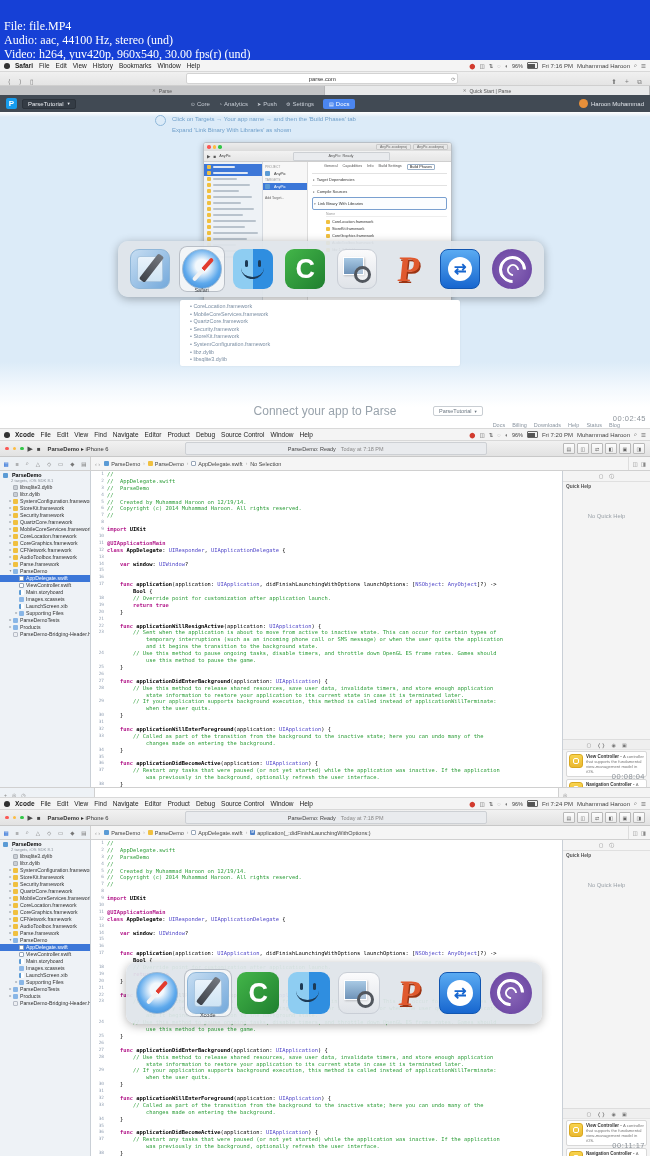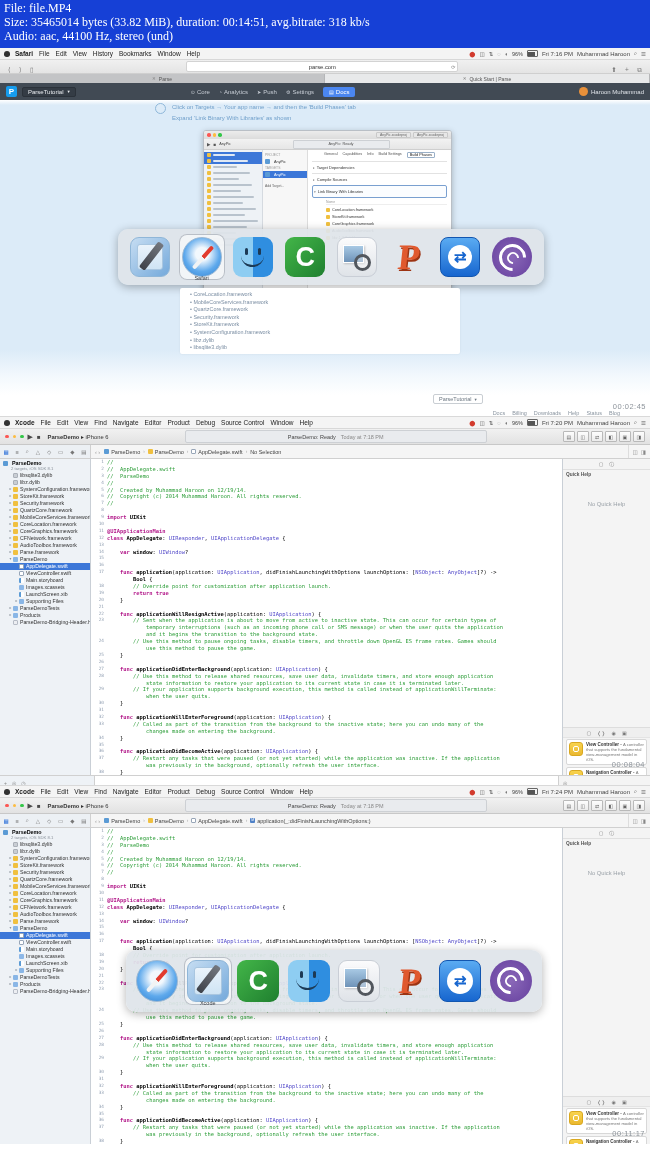--- a/index.html
+++ b/index.html
@@ -1,18 +1,18 @@
 <!DOCTYPE html>
 <html><head>
 <meta charset="utf-8">
 <style>
   html,body{margin:0;padding:0;}
   body{width:650px;height:1162px;position:relative;background:#fff;font-family:"Liberation Sans",sans-serif;overflow:hidden;}
   
-  .hdr{height:48px;background:#1640d6;color:#fff;font-family:"Liberation Serif",serif;font-size:12px;line-height:14px;padding:1px 4px;box-sizing:border-box;}
+  .hdr{height:60px;background:#1640d6;color:#fff;font-family:"Liberation Serif",serif;font-size:12px;line-height:14px;padding:19px 4px;box-sizing:border-box;}
   
   .frame{position:relative;overflow:hidden;background:#fff;}
   #frame1{height:368px;}
   #frame2{height:368px;border-top:1px solid #d9d9d9;}
   #frame3{height:366px;border-top:1px solid #d9d9d9;}
   
   .menubar{height:11px;background:#f4f4f4;border-bottom:1px solid #d8d8d8;display:flex;align-items:center;font-size:6.5px;color:#222;padding:0 4px;white-space:nowrap;}
   .apple-ic{width:6px;height:6px;background:#333;border-radius:50% 50% 45% 45%;margin-right:5px;flex:0 0 auto;}
   .mb-items{display:flex;gap:6px;}
   .mb-item.first{font-weight:bold;}
@@ -180,22 +180,22 @@
   .xb-right{width:87px;border-left:1px solid #d0d0d0;display:flex;align-items:center;justify-content:flex-start;gap:4px;font-size:5px;color:#888;padding-left:4px;background:#f4f4f4;}
   .ts2{right:5px;bottom:16px;}
   .ts3{right:5px;bottom:14px;}
   .smallapp .appic{width:42px;height:42px;}
 </style>
 </head>
 <body>
 
 <div class="hdr">
     <div class="hline">File: file.MP4</div>
-    <div class="hline">Size: 35465014 bytes (33.82 MiB), duration: 00:14:51, avg.bitrate: 318 kb/s</div>
     <div class="hline">Audio: aac, 44100 Hz, stereo (und)</div>
+    <div class="hline">Video: h264, yuv420p, 960x540, 30.00 fps(r) (und)</div>
   </div>
 
 <div class="frame" id="frame1">
   <div class="menubar">
     <span class="apple-ic"></span>
     <span class="mb-items">
         <span class="mb-item first">Safari</span>
         <span class="mb-item">File</span>
         <span class="mb-item">Edit</span>
         <span class="mb-item">View</span>
@@ -450,20 +450,21 @@
     <div class="whitecard">
         <div class="bullet">•  CoreLocation.framework</div>
         <div class="bullet">•  MobileCoreServices.framework</div>
         <div class="bullet">•  QuartzCore.framework</div>
         <div class="bullet">•  Security.framework</div>
         <div class="bullet">•  StoreKit.framework</div>
         <div class="bullet">•  SystemConfiguration.framework</div>
         <div class="bullet">•  libz.dylib</div>
         <div class="bullet">•  libsqlite3.dylib</div>
       </div>
+    <div class="pheading">Connect your app to Parse</div>
     <div class="hd-btn">
       <span>ParseTutorial</span>
       <span class="caret">▾</span>
     </div>
     <div class="pfooter">
         <span>Docs</span>
         <span>Billing</span>
         <span>Downloads</span>
         <span>Help</span>
         <span>Status</span>

